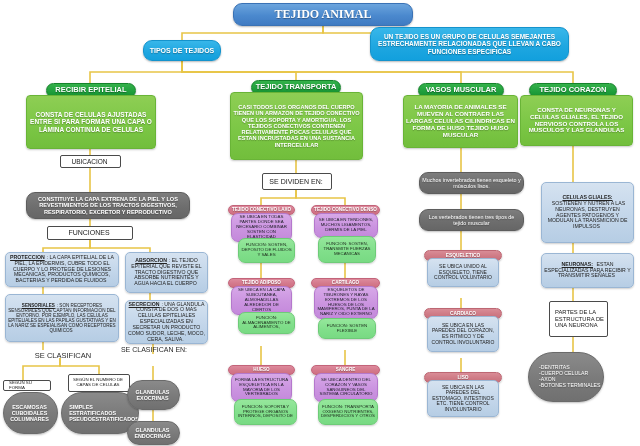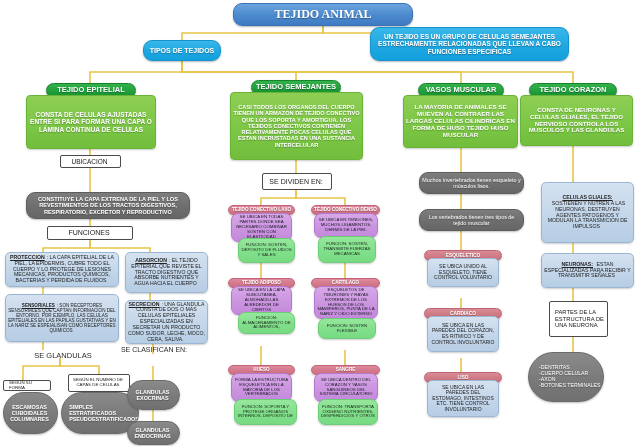--- a/index.html
+++ b/index.html
@@ -152,21 +152,21 @@
 
   <div class="node cyan-round" style="left:143px;top:40px;width:78px;height:21px;font-size:7px;">
     <span>TIPOS DE TEJIDOS</span>
   </div>
 
   <div class="node cyan-round" style="left:370px;top:27px;width:199px;height:34px;font-size:6.5px;">
     <span>UN TEJIDO ES UN GRUPO DE CELULAS SEMEJANTES ESTRECHAMENTE RELACIONADAS QUE LLEVAN A CABO  FUNCIONES ESPECIFICAS</span>
   </div>
 
   <div class="node green-pill" style="left:46px;top:83px;width:90px;height:15px;font-size:7.5px;">
-    <span>TEJIDO EPITELIAL</span>
+    <span>RECIBIR EPITELIAL</span>
   </div>
   <div class="node green-body" style="left:26px;top:95px;width:130px;height:54px;font-size:6.5px;">
     <span>CONSTA DE CELULAS AJUSTADAS ENTRE SI PARA FORMAR UNA CAPA O LÁMINA CONTINUA DE CELULAS</span>
   </div>
 
   <div class="node white-label ctr" style="left:60px;top:155px;width:61px;height:13px;font-size:6.5px;">
     <span>UBICACION</span>
   </div>
   <div class="node gray-round" style="left:26px;top:192px;width:164px;height:27px;font-size:5.6px;">
     <span>CONSTITUYE LA CAPA EXTRENA DE LA PIEL Y LOS REVESTIMIENTOS DE LOS TRACTOS DIGESTIVOS, RESPIRATORIO, EXCRETOR Y REPRODUCTIVO</span>
@@ -183,21 +183,21 @@
     <span><b class="underline">ABSORCION</b><span style="display:inline;">: EL TEJIDO EPITERIAL QUE REVISTE EL TRACTO DIGESTIVO QUE ABSORBE NUTRIENTES Y AGUA HACIA EL CUERPO</span></span>
   </div>
   <div class="node lightblue" style="left:5px;top:294px;width:114px;height:48px;font-size:4.6px;">
     <span><b class="underline">SENSORIALES</b><span style="display:inline;">: SON RECEPTORES SENSORIALES QUE CAPTAN INFORMACION DEL ENTORNO. POR EJEMPLO, LAS CELULAS EPITELIALES EN LAS PAPILAS GUSTATIVAS Y EN LA NARIZ SE ESPEIALISAN COMO RECEPTORES QUIMICOS</span></span>
   </div>
   <div class="node lightblue" style="left:125px;top:300px;width:83px;height:44px;font-size:5.2px;">
     <span><b class="underline">SECRECION</b><span style="display:inline;">: UNA GLANDULA CONSTA DE DOS O MAS CELULAS EPITELIALES ESPECIALIZADAS EN SECRETAR UN PRODUCTO COMO SUDOR, LECHE, MOCO, CERA, SALIVA.</span></span>
   </div>
 
   <div class="node" style="left:18px;top:350px;width:90px;height:12px;font-size:7.5px;color:#2a2a2a;">
-    <span>SE GLANDULAS</span>
+    <span>SE CLASIFICAN</span>
   </div>
 
   <div class="node white-label" style="left:3px;top:380px;width:48px;height:11px;font-size:4.4px;">
     <span>SEGÚN SU FORMA</span>
   </div>
   <div class="node white-label ctr" style="left:68px;top:374px;width:62px;height:18px;font-size:4.4px;">
     <span>SEGÚN EL NUMERO DE CAPAS DE CELULAS</span>
   </div>
   <div class="node gray-blob ctr" style="left:3px;top:392px;width:55px;height:42px;font-size:5.4px;white-space:pre-line;">
     <span>ESCAMOSAS
@@ -214,21 +214,21 @@
     <span>SE CLASIFICAN EN:</span>
   </div>
   <div class="node gray-blob ctr" style="left:127px;top:380px;width:53px;height:30px;font-size:5.4px;">
     <span>GLANDULAS EXOCRINAS</span>
   </div>
   <div class="node gray-blob ctr" style="left:127px;top:421px;width:53px;height:24px;font-size:5.4px;">
     <span>GLANDULAS ENDOCRINAS</span>
   </div>
 
   <div class="node green-pill" style="left:251px;top:80px;width:90px;height:15px;font-size:7.5px;">
-    <span>TEJIDO  SEMEJANTES</span>
+    <span>TEJIDO  TRANSPORTA</span>
   </div>
   <div class="node green-body" style="left:230px;top:92px;width:133px;height:68px;font-size:5.6px;">
     <span>CASI TODOS LOS ORGANOS DEL CUERPO TIENEN UN ARMAZON DE TEJIDO CONECTIVO QUE LOS SOPORTA Y AMORTIGUA. LOS TEJIDOS CONECTIVOS CONTIENEN RELATIVAMENTE POCAS CELULAS QUE ESTAN INCRUSTADAS EN UNA SUSTANCIA INTERCELULAR</span>
   </div>
 
   <div class="node white-label ctr" style="left:262px;top:173px;width:70px;height:17px;font-size:7px;">
     <span>SE DIVIDEN EN:</span>
   </div>
 
   <div class="node pink-head" style="left:228px;top:205px;width:67px;height:10px;font-size:4.6px;">

